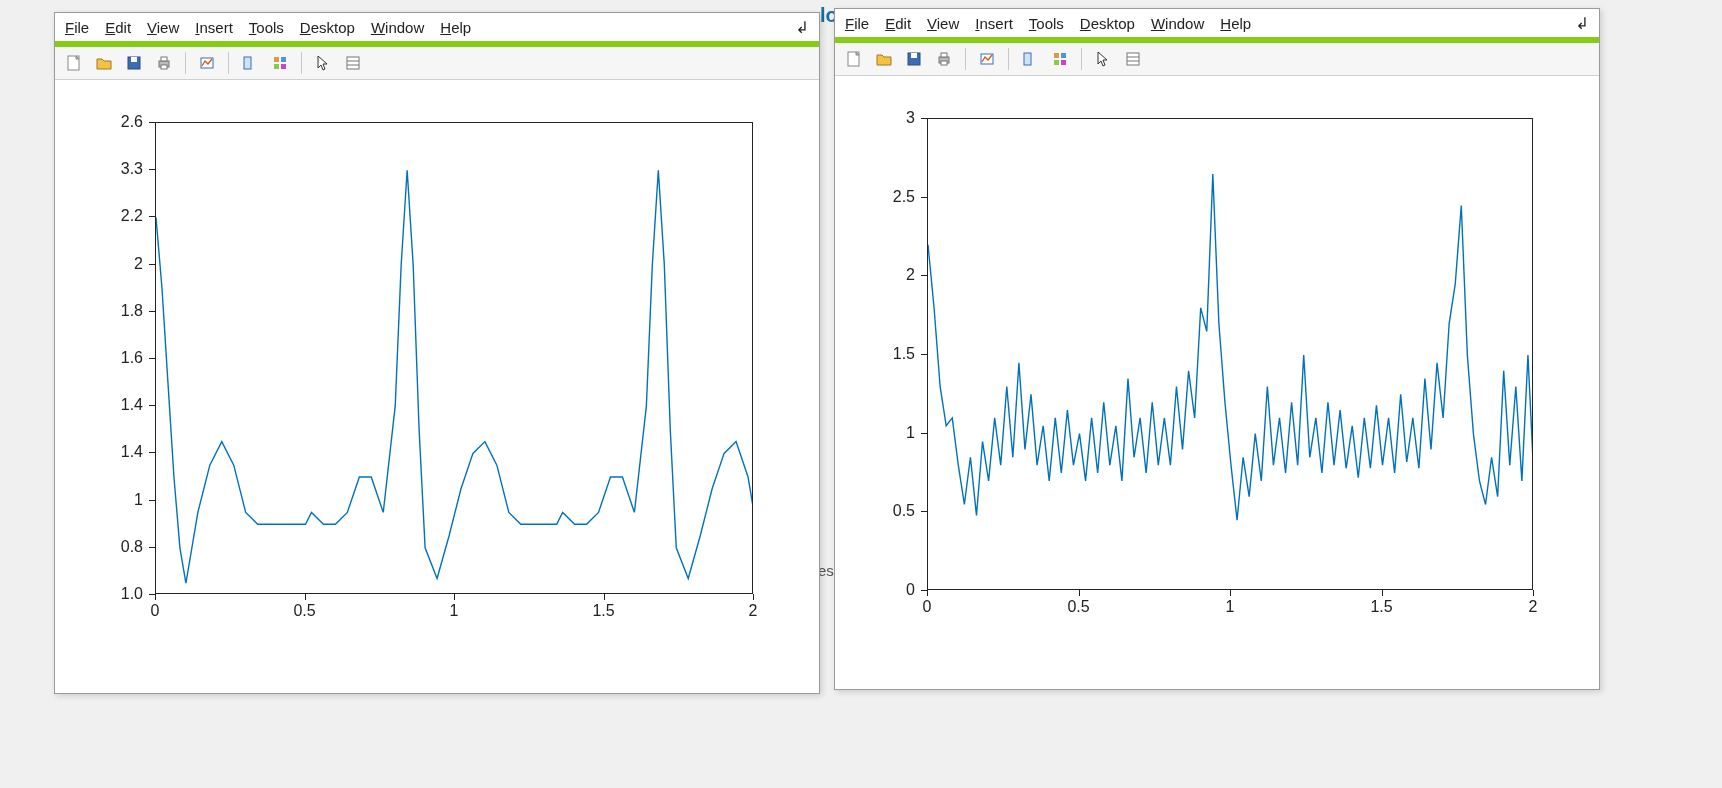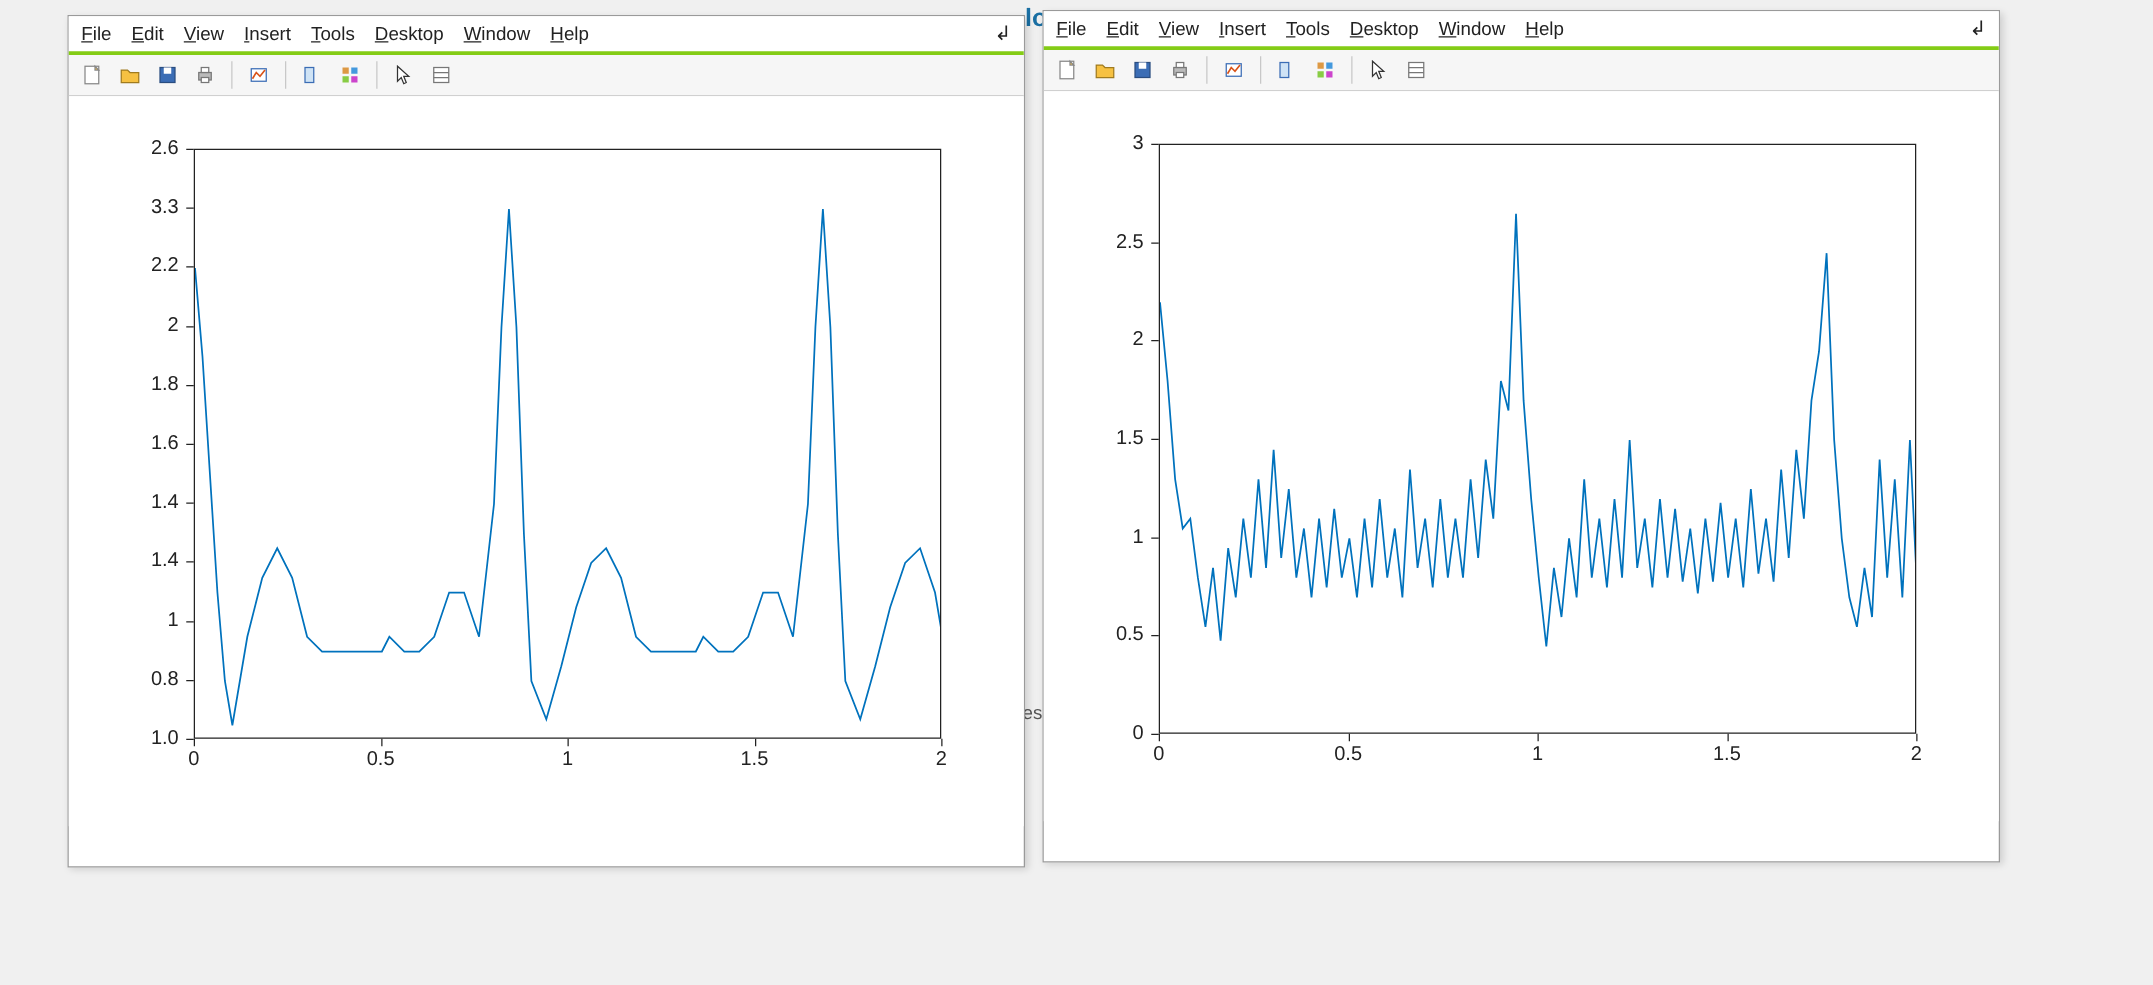--- a/index.html
+++ b/index.html
@@ -47,21 +47,21 @@
     display: flex; align-items: center; justify-content: center;
     color: #444;
   }
   .titlebar .win-btn svg { width: 12px; height: 12px; }
   .menubar {
     height: 28px;
     display: flex;
     align-items: center;
     gap: 16px;
     padding: 0 10px;
-    border-bottom: 3px solid #84cc16;
+    border-bottom: 6px solid #84cc16;
     background: #fff;
   }
   .menubar .menu-item {
     font-size: 15px;
     color: #222;
     cursor: default;
   }
   .menubar .menu-item .ul { text-decoration: underline; }
   .menubar .flex { flex: 1 1 auto; }
   .menubar .dock {

